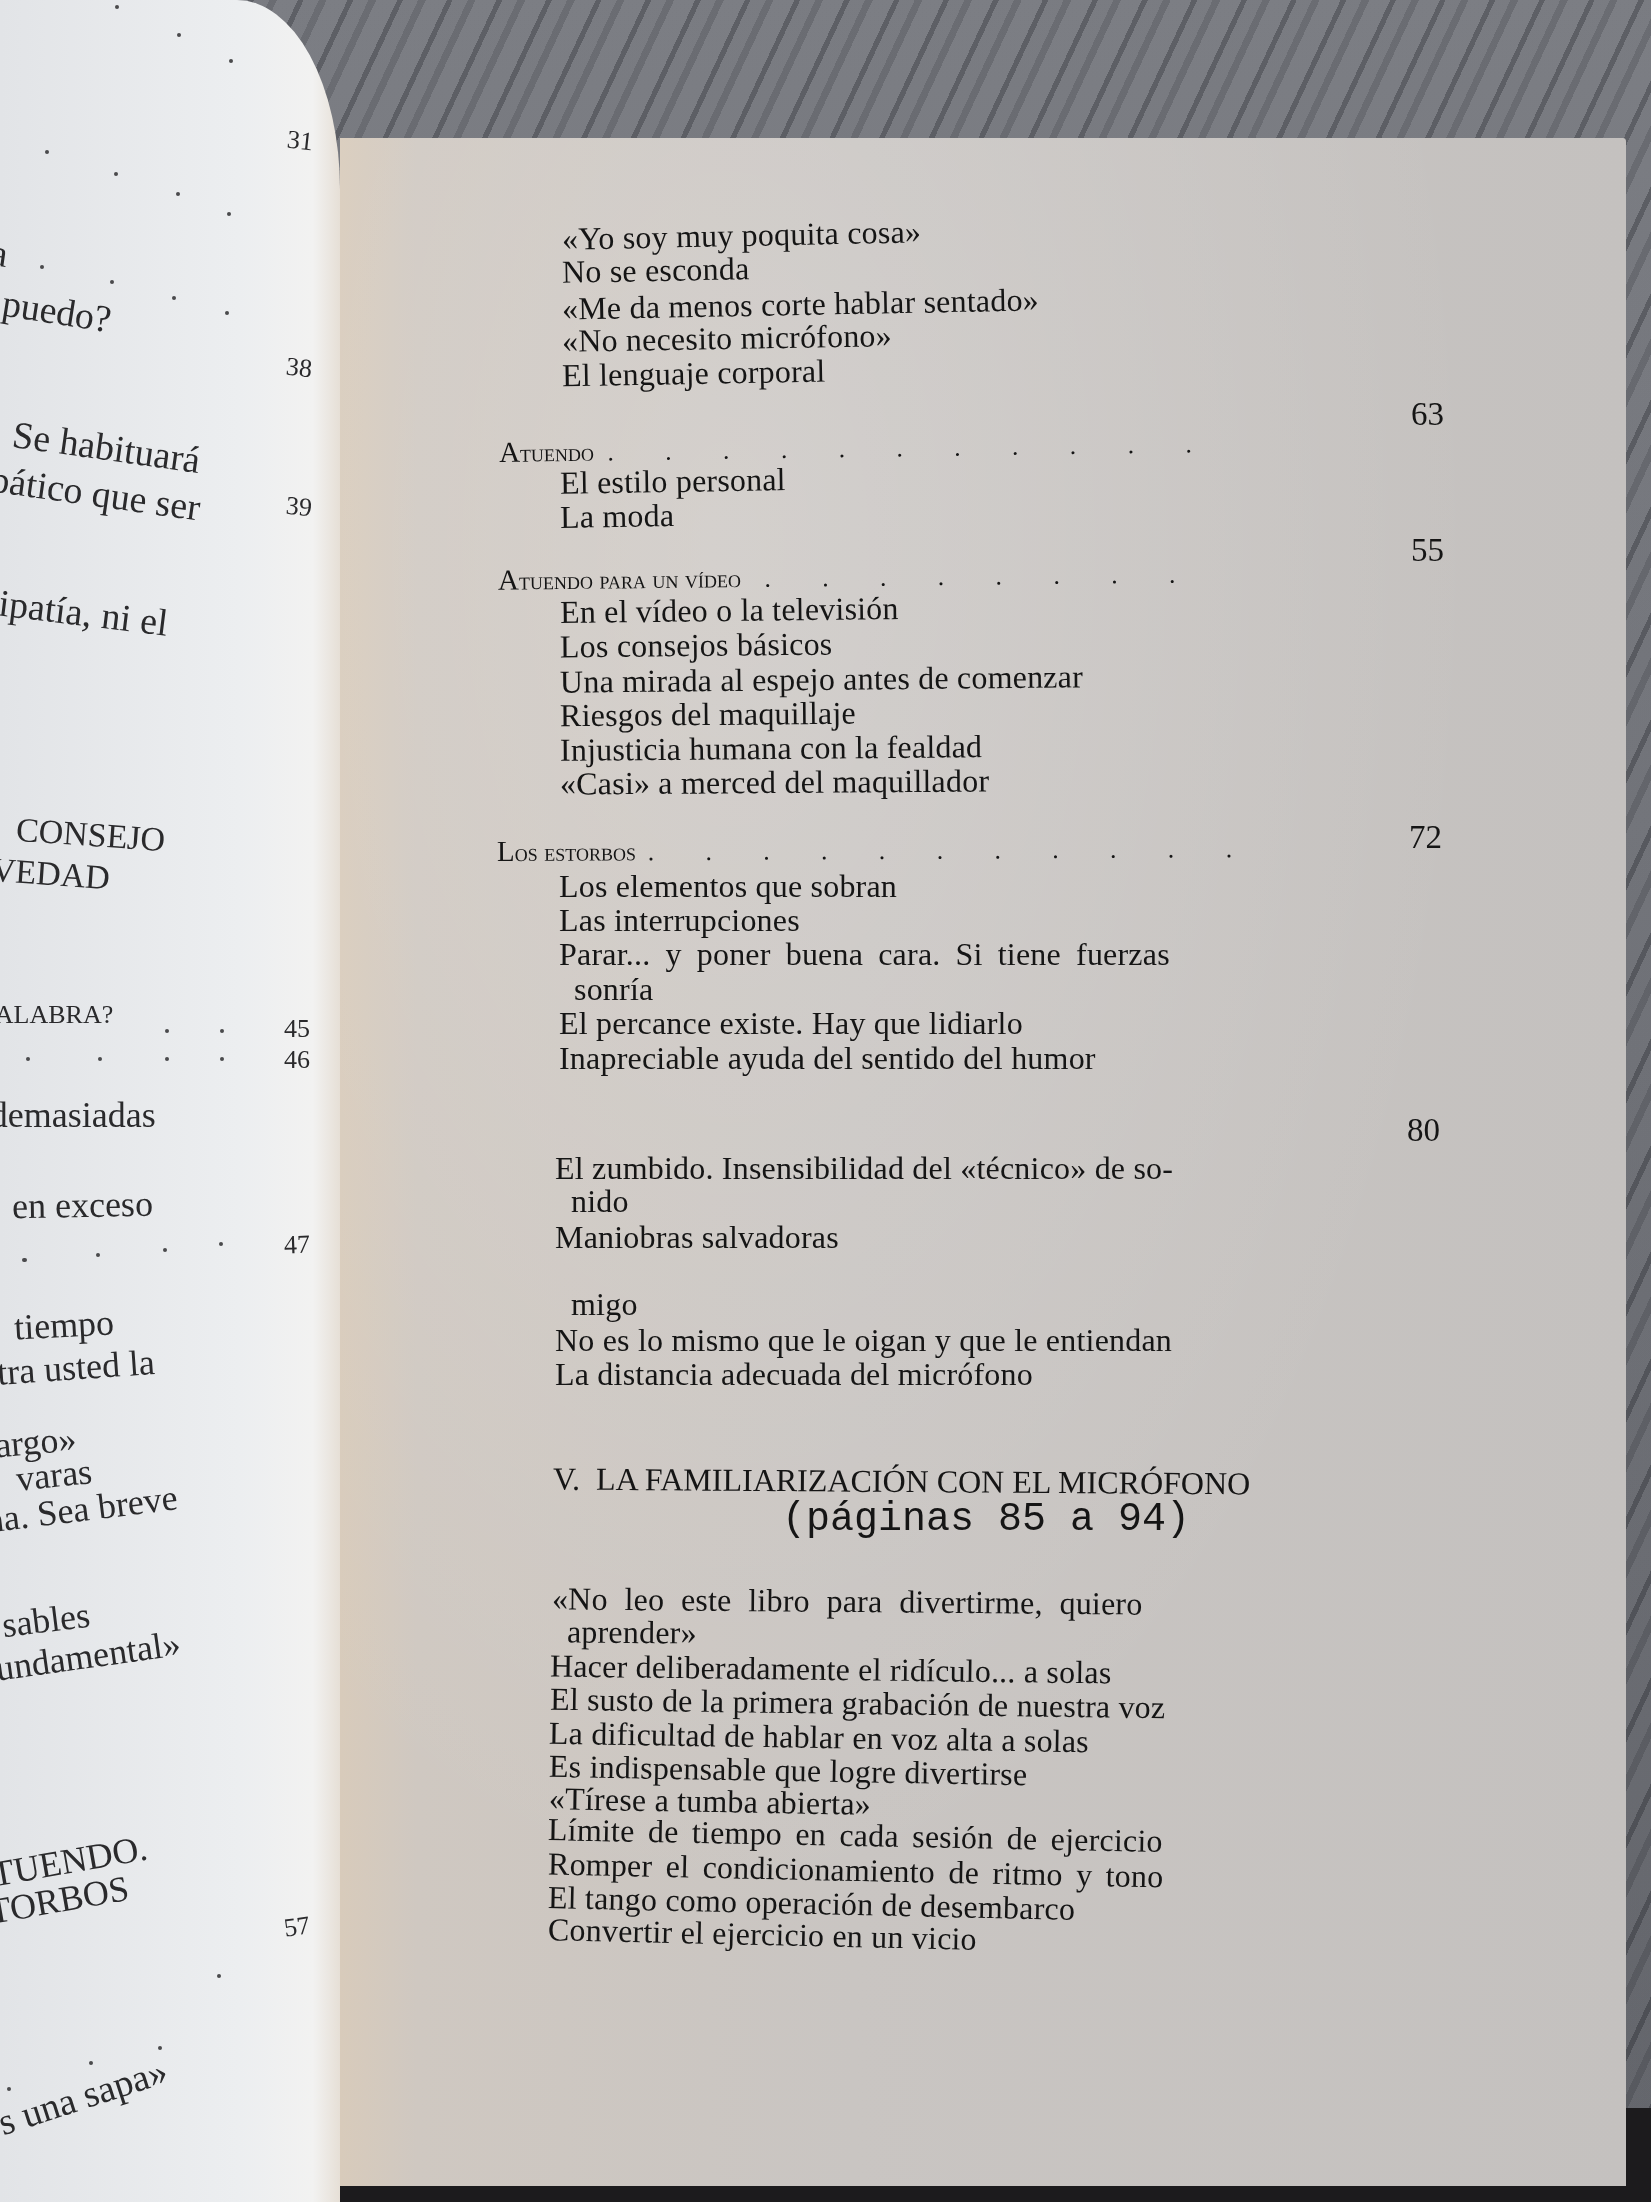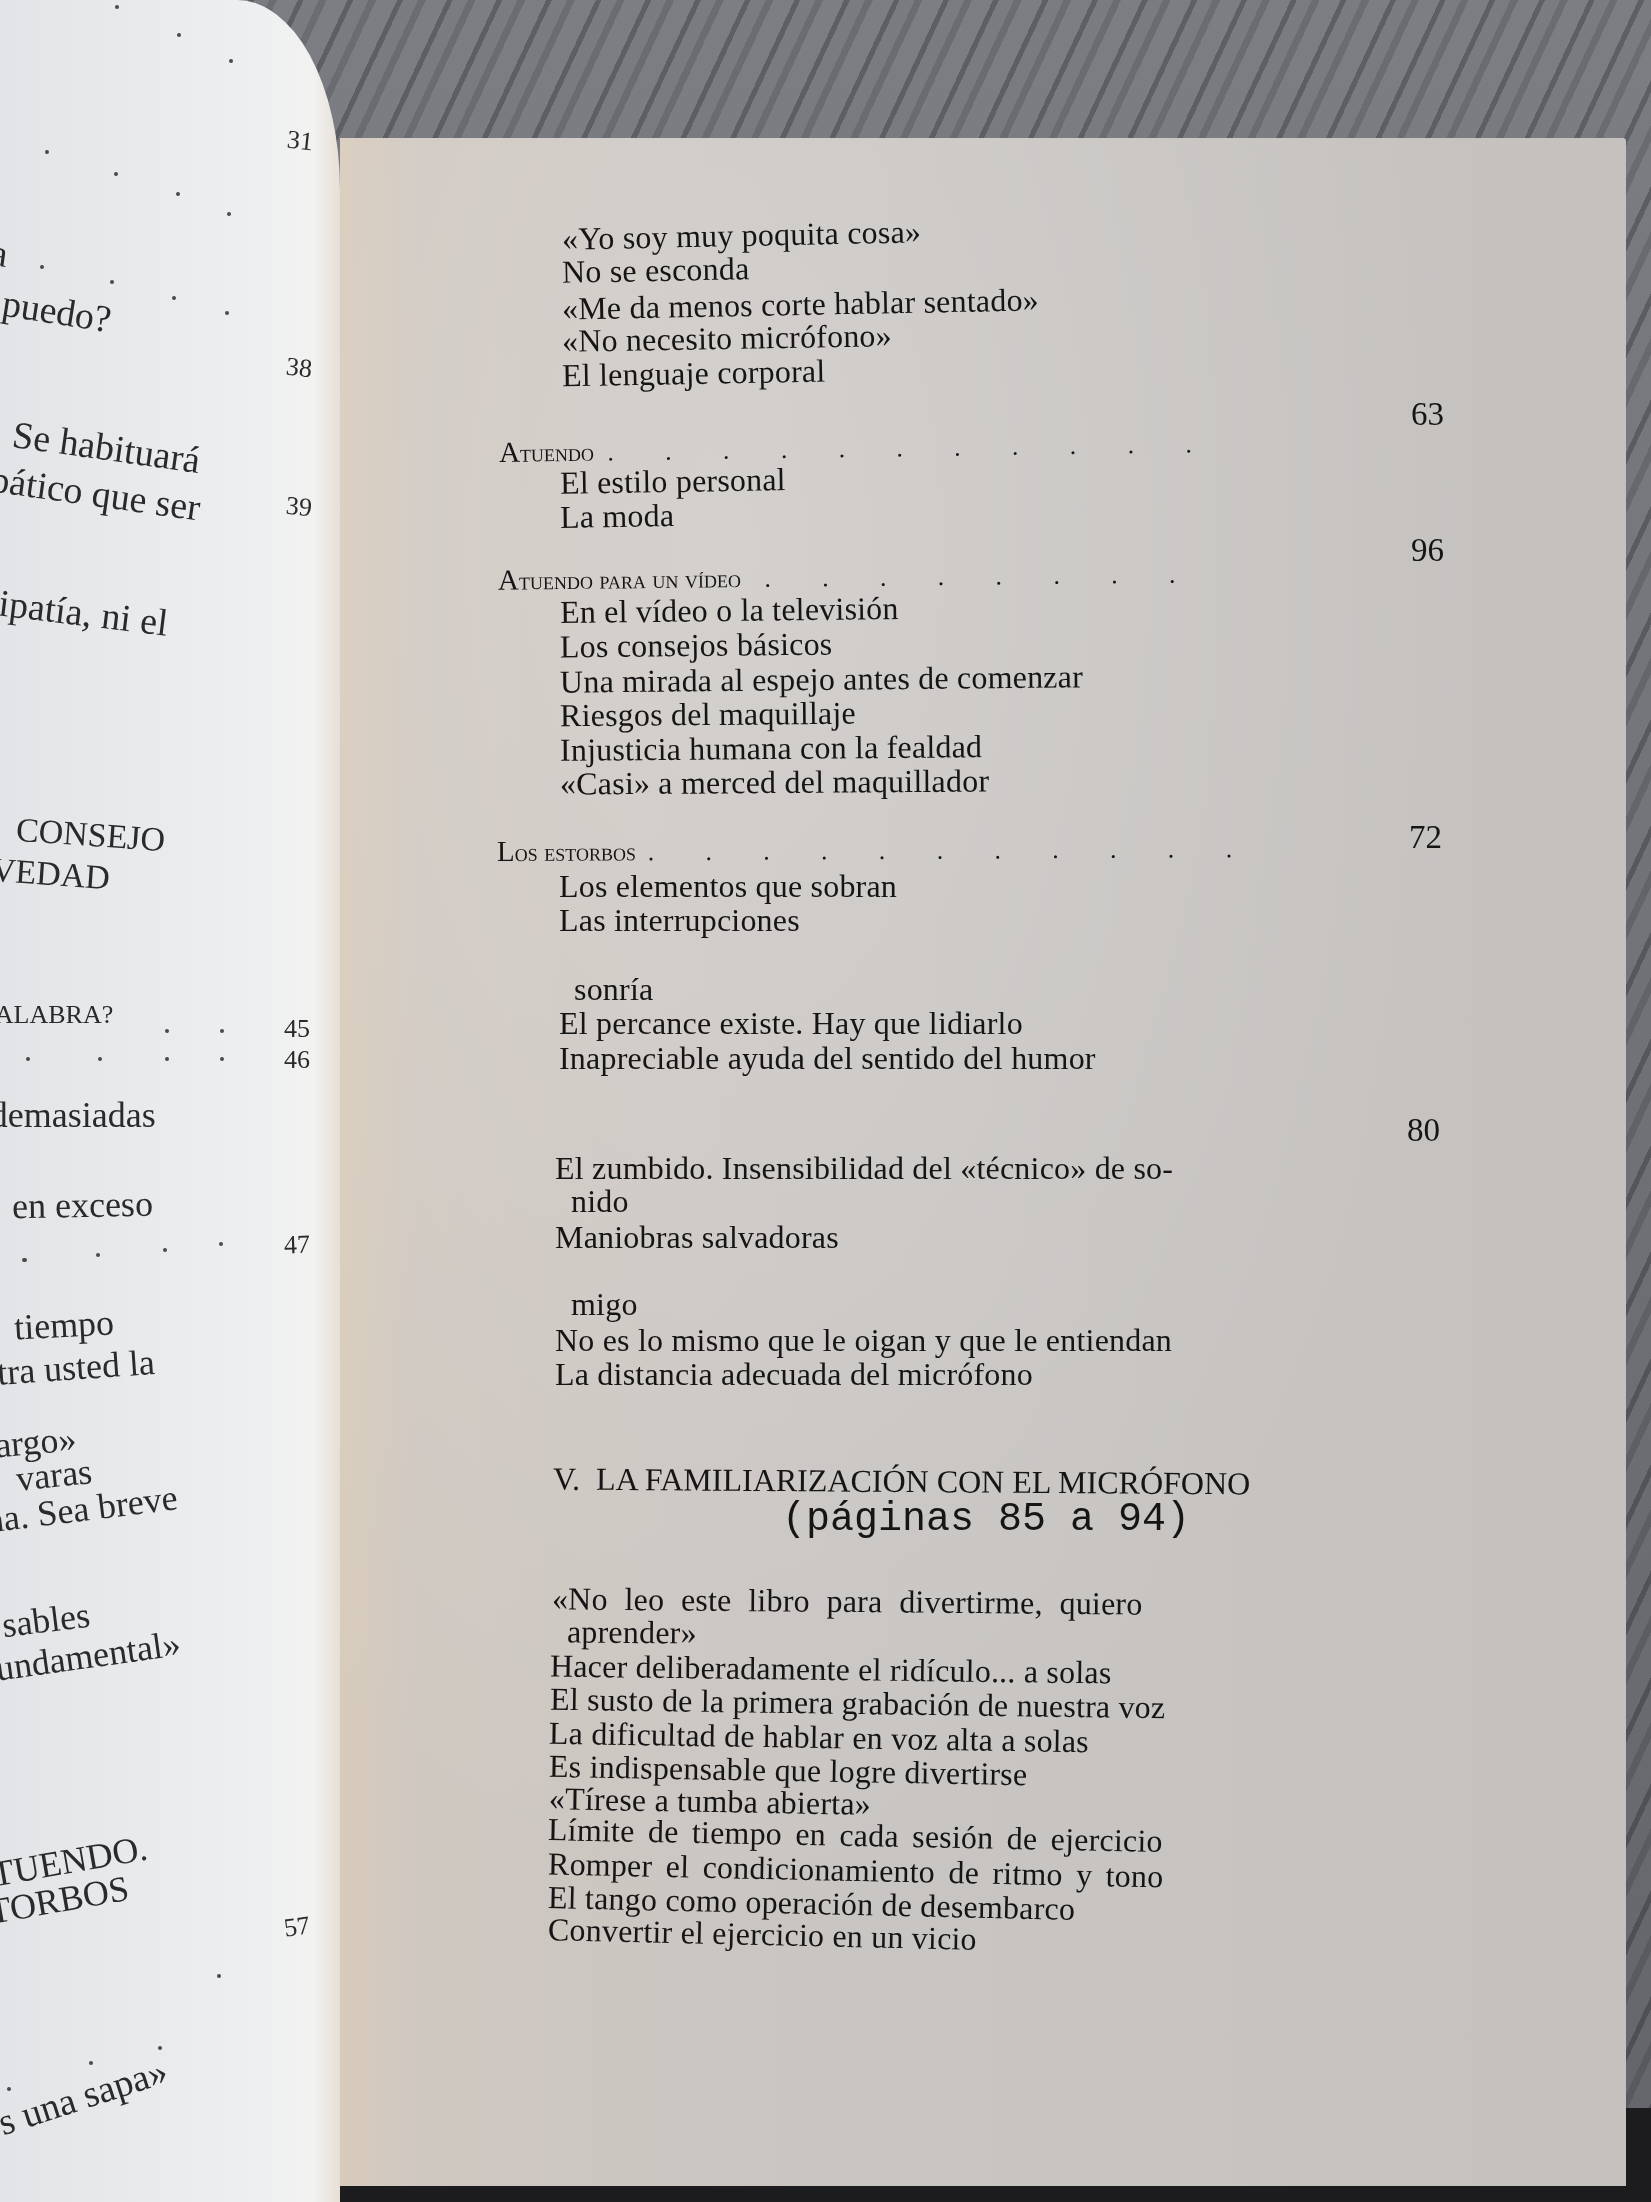--- a/index.html
+++ b/index.html
@@ -84,35 +84,36 @@
       <span class="leader" style="margin-left:6.9px;">. . . . . . . . . . .</span>
     </div>
     <div class="pnum" style="left:1071px; top:258px;">63</div>
     <div class="entry" style="left:220px; top:325px; transform:rotate(-0.9deg);">El estilo personal</div>
     <div class="entry" style="left:220px; top:360px; transform:rotate(-0.9deg);">La moda</div>
 
     <div class="section" style="left:158px; top:422px; transform:rotate(-0.6deg);">
       <span class="first">A</span><span>tuendo para un vídeo</span>
       <span class="leader" style="margin-left:17px;">. . . . . . . .</span>
     </div>
-    <div class="pnum" style="left:1071px; top:394px;">96</div>
+    <div class="pnum" style="left:1071px; top:394px;">55</div>
     <div class="entry" style="left:220px; top:454px; transform:rotate(-0.7deg);">En el vídeo o la televisión</div>
     <div class="entry" style="left:220px; top:489px; transform:rotate(-0.6deg);">Los consejos básicos</div>
     <div class="entry" style="left:220px; top:523px; transform:rotate(-0.6deg);">Una mirada al espejo antes de comenzar</div>
     <div class="entry" style="left:220px; top:558px; transform:rotate(-0.5deg);">Riesgos del maquillaje</div>
     <div class="entry" style="left:220px; top:592px; transform:rotate(-0.5deg);">Injusticia humana con la fealdad</div>
     <div class="entry" style="left:220px; top:626px; transform:rotate(-0.4deg);">«Casi» a merced del maquillador</div>
 
     <div class="section" style="left:157px; top:695px; transform:rotate(-0.3deg);">
       <span class="first">L</span><span>os estorbos</span>
       <span class="leader" style="margin-left:5.2px;">. . . . . . . . . . .</span>
     </div>
     <div class="pnum" style="left:1069px; top:681px;">72</div>
     <div class="entry" style="left:219px; top:730px;">Los elementos que sobran</div>
     <div class="entry" style="left:219px; top:764px;">Las interrupciones</div>
+    <div class="entry" style="left:219px; top:798px; word-spacing:6.9px;">Parar... y poner buena cara. Si tiene fuerzas</div>
     <div class="entry" style="left:234px; top:833px;">sonría</div>
     <div class="entry" style="left:219px; top:902px;">Inapreciable ayuda del sentido del humor</div>
     <div class="entry" style="left:219px; top:867px;">El percance existe. Hay que lidiarlo</div>
 
     <div class="pnum" style="left:1067px; top:974px;">80</div>
     <div class="entry" style="left:215px; top:1012px;">El zumbido. Insensibilidad del «técnico» de so-</div>
     <div class="entry" style="left:231px; top:1045px;">nido</div>
     <div class="entry" style="left:215px; top:1081px;">Maniobras salvadoras</div>
     <div class="entry" style="left:231px; top:1148px;">migo</div>
     <div class="entry" style="left:215px; top:1218px;">La distancia adecuada del micrófono</div>

